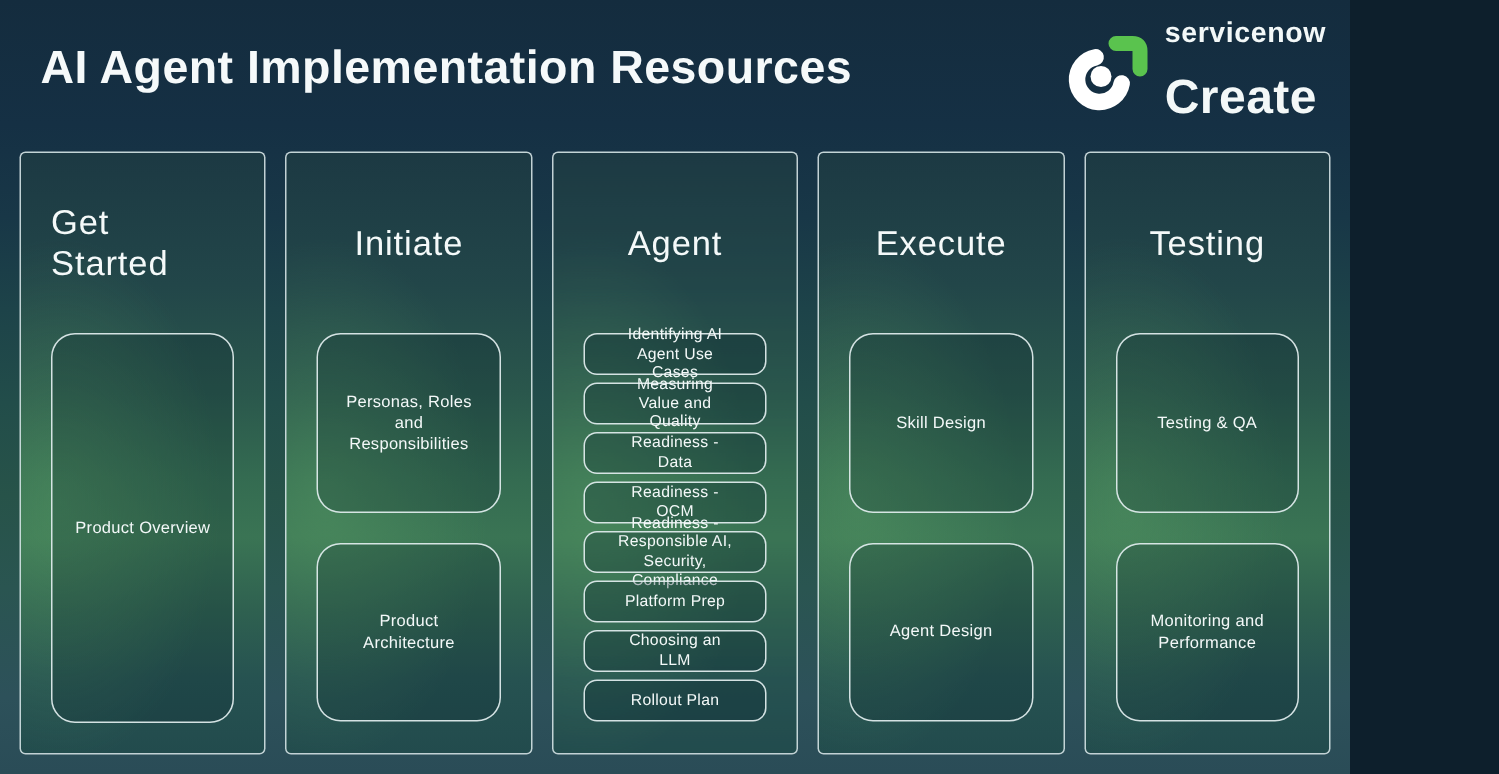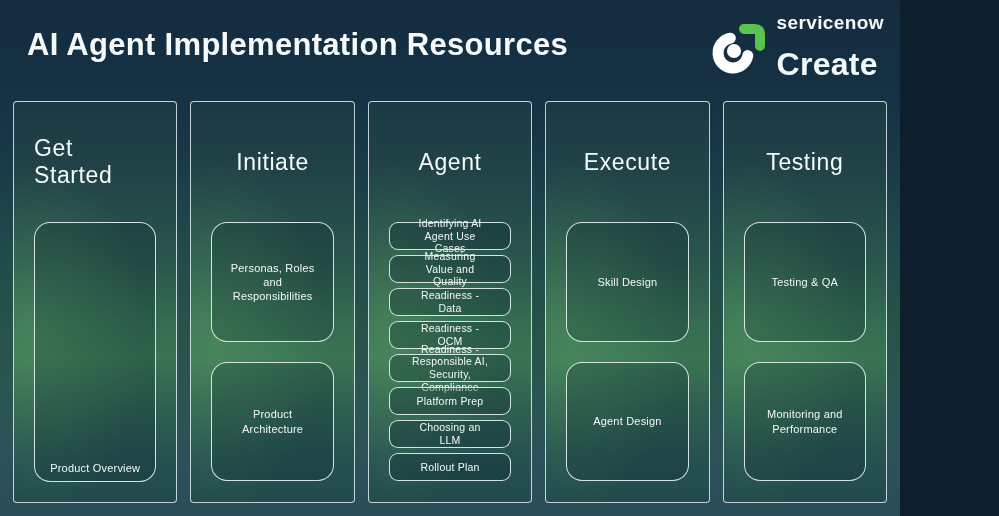--- a/index.html
+++ b/index.html
@@ -59,21 +59,21 @@
   .box {
     border: 1px solid rgba(228, 240, 241, 0.92);
     border-radius: 16px;
     background: rgba(8, 32, 42, 0.22);
     display: flex; align-items: center; justify-content: center;
     text-align: center;
     font-size: 11px; line-height: 1.3; letter-spacing: 0.2px;
     padding: 6px 10px; box-sizing: border-box;
     color: #f3f8f8;
   }
-  .box-tall { height: 260px; align-items: flex-end; }        
+  .box-tall { height: 260px; }        
   .box-half { height: 120px; }        
   .box-half2 { height: 119px; margin-top: 20px; }
   .plan-list {
     height: 259px;
     display: flex; flex-direction: column; gap: 5px;
   }
   .box-sm {
     flex: 1; min-height: 0;
     border-radius: 9px;
     font-size: 10.5px; line-height: 1.2;

